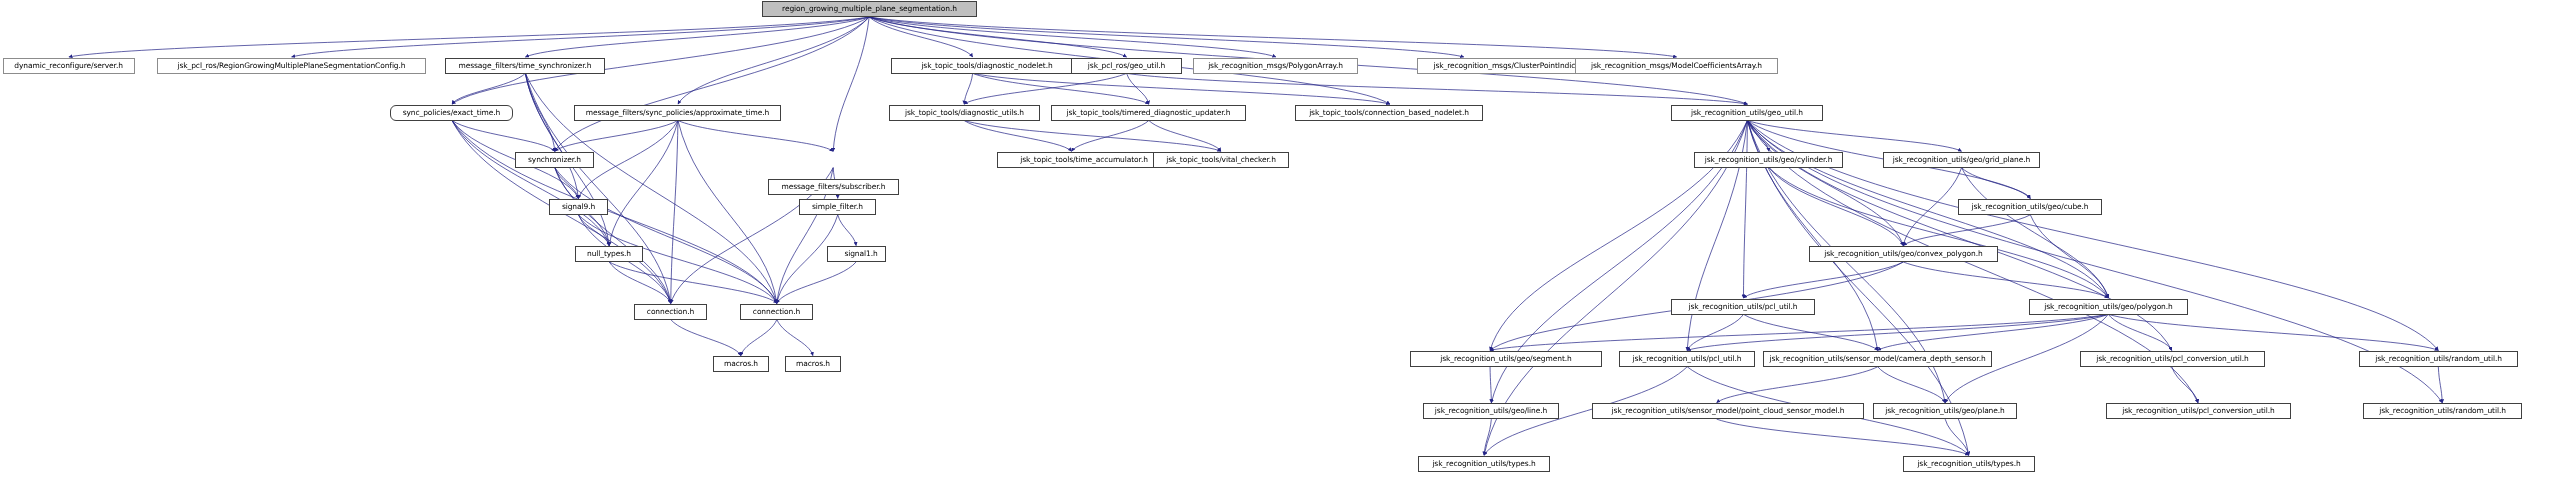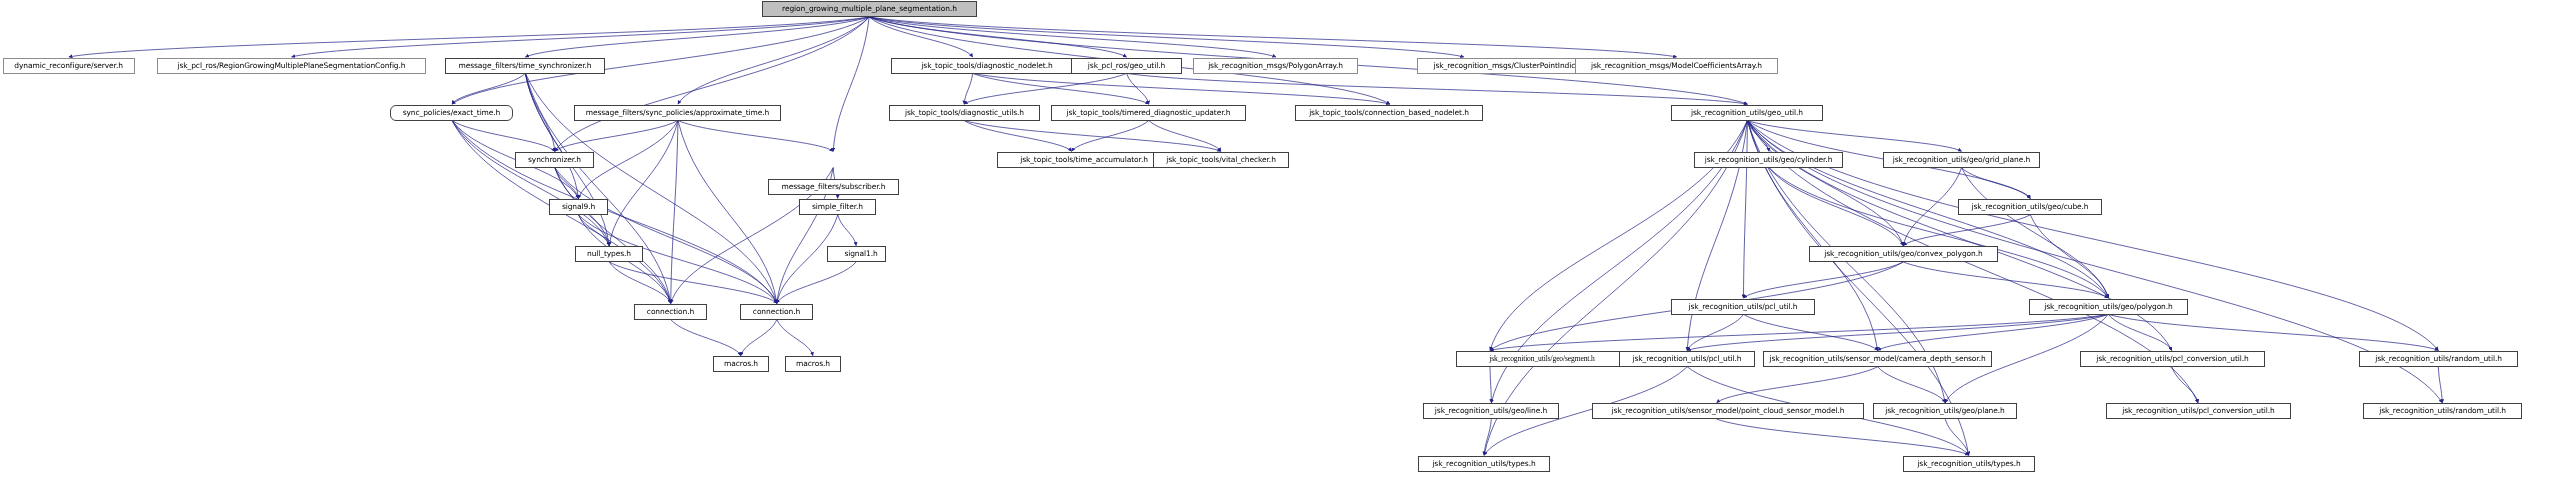--- a/index.html
+++ b/index.html
@@ -262,21 +262,21 @@
       </div>
       <div class="node strong" style="left: 740px; top: 304px; width: 73px;">
         <span class="label">connection.h</span>
       </div>
       <div class="node strong" style="left: 713px; top: 356px; width: 56px;">
         <span class="label">macros.h</span>
       </div>
       <div class="node strong" style="left: 785px; top: 356px; width: 56px;">
         <span class="label">macros.h</span>
       </div>
-      <div class="node strong" style="left: 1456px; top: 351px; width: 172px; font-family: Liberation Serif, serif;">
+      <div class="node strong" style="left: 1410px; top: 351px; width: 192px;">
         <span class="label">jsk_recognition_utils/geo/segment.h</span>
       </div>
       <div class="node strong" style="left: 1619px; top: 351px; width: 136px;">
         <span class="label">jsk_recognition_utils/pcl_util.h</span>
       </div>
       <div class="node strong" style="left: 1763px; top: 351px; width: 229px;">
         <span class="label">jsk_recognition_utils/sensor_model/camera_depth_sensor.h</span>
       </div>
       <div class="node strong" style="left: 2080px; top: 351px; width: 185px;">
         <span class="label">jsk_recognition_utils/pcl_conversion_util.h</span>

